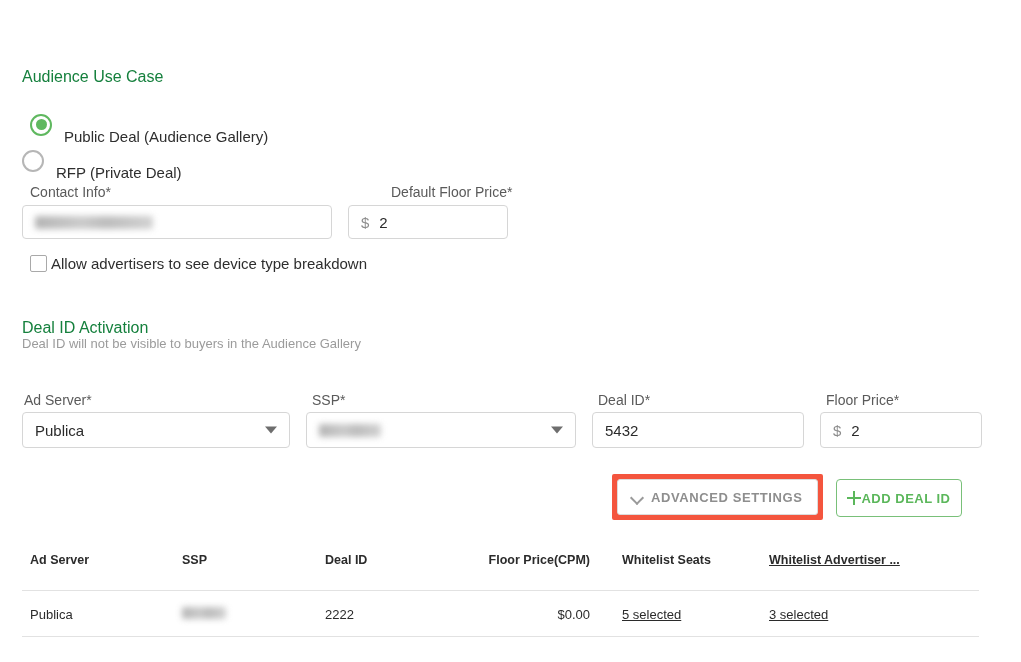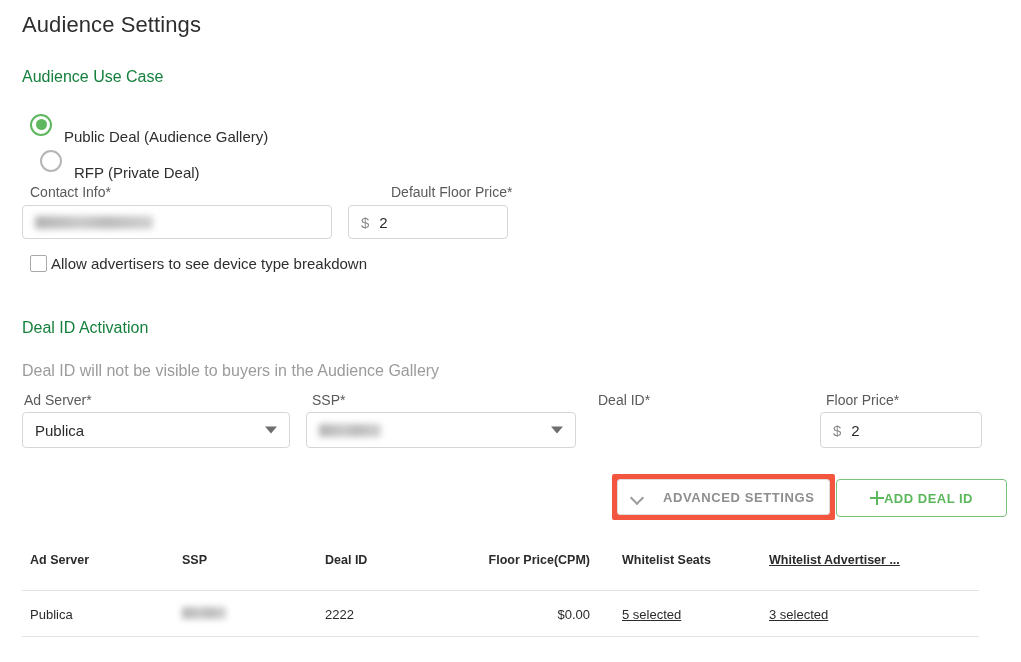--- a/index.html
+++ b/index.html
@@ -22,21 +22,21 @@
   .section-title {
     font-size: 16px; font-weight: 400; color: #15803d;
   }
   #use-case-title { position: absolute; left: 22px; top: 68px; }
 
   
   .radio-row {
     position: absolute; display: flex; align-items: center; gap: 12px;
   }
   #radio-public { left: 30px; top: 104px; }
-  #radio-rfp    { left: 40px; top: 140px; }
+  #radio-rfp    { left: 22px; top: 140px; }
   .radio-outer {
     width: 22px; height: 22px; border-radius: 50%;
     border: 2px solid #b6b6b6; background: #fff;
     display: flex; align-items: center; justify-content: center;
     flex: 0 0 auto;
   }
   .radio-outer.checked { border-color: #5fb85f; }
   .radio-dot { width: 11px; height: 11px; border-radius: 50%; background: #5fb85f; }
   .radio-label { font-size: 15px; color: #2e2e2e; margin-top: 24px; }
 
@@ -71,22 +71,22 @@
   }
   .checkbox-box {
     width: 17px; height: 17px; border: 1.5px solid #a9a9a9;
     border-radius: 2px; background: #fff; flex: 0 0 auto;
   }
   #allow-row .cb-label { font-size: 15px; color: #2e2e2e; }
 
   
   #activation-title { position: absolute; left: 22px; top: 319px; }
   #activation-sub {
-    position: absolute; left: 22px; top: 362px;
-    font-size: 16px; color: #9b9b9b;
+    position: absolute; left: 22px; top: 336px;
+    font-size: 13px; color: #9b9b9b;
   }
 
   #adserver-label { position: absolute; left: 24px;  top: 392px; }
   #ssp-label      { position: absolute; left: 312px; top: 392px; }
   #dealid-label   { position: absolute; left: 598px; top: 392px; }
   #fprice-label   { position: absolute; left: 826px; top: 392px; }
 
   .select-box {
     position: absolute; height: 36px; border: 1px solid #d6d6d6;
     border-radius: 4px; background: #fff;
@@ -107,38 +107,38 @@
 
   
   #advanced-wrap {
     position: absolute; left: 612px; top: 474px;
     border: 5px solid #f4553e; border-radius: 2px;
     padding: 0; background: #f4553e;
   }
   #advanced-settings-button {
     height: 36px; min-width: 190px; background: #fff;
     border: 1px solid #dcdcdc; border-radius: 3px;
-    display: flex; align-items: center; justify-content: center; gap: 20px;
+    display: flex; align-items: center; justify-content: center; gap: 8px;
     padding: 0 14px; cursor: pointer;
   }
   #advanced-settings-button .label {
     font-size: 13px; color: #8e8e8e; font-weight: 700; letter-spacing: .6px;
   }
   .chev {
     width: 11px; height: 11px; position: relative; flex: 0 0 auto;
   }
   .chev::before {
     content: ""; position: absolute; left: 0; top: 1px;
     width: 8px; height: 8px;
     border-right: 2px solid #9a9a9a; border-bottom: 2px solid #9a9a9a;
     transform: rotate(45deg);
   }
   #add-deal-id-button {
     position: absolute; left: 836px; top: 479px;
-    height: 38px; width: 171px;
+    height: 38px; width: 126px;
     border: 1px solid #79c079; border-radius: 4px; background: #fff;
     display: flex; align-items: center; justify-content: center; gap: 0;
     cursor: pointer;
   }
   #add-deal-id-button .label {
     font-size: 13px; color: #5bb75b; font-weight: 700; letter-spacing: .5px;
   }
   .plus {
     position: relative; width: 14px; height: 14px; flex: 0 0 auto;
   }
@@ -166,21 +166,20 @@
   .c4 { left: 600px; }
   .c5 { left: 747px; text-decoration: underline; }
   .t-row .blur-value { width: 44px; height: 12px; }
   .link { color: #1656d6; text-decoration: underline; cursor: pointer; font-size: 13px; }
 </style>
 </head>
 <body>
 
 <div class="page">
 
-  <div class="page-title">Audience Settings</div>
 
   <div class="section-title" id="use-case-title">Audience Use Case</div>
 
   <div class="radio-row" id="radio-public">
     <span class="radio-outer checked">
       <span class="radio-dot"></span>
     </span>
     <span class="radio-label">Public Deal (Audience Gallery)</span>
   </div>
 
@@ -223,20 +222,23 @@
   <div class="field-label" id="ssp-label">
     <span>SSP</span><span class="req">*</span>
   </div>
   <div class="select-box" id="ssp-select">
     <span class="blur-value"></span>
     <span class="caret"></span>
   </div>
 
   <div class="field-label" id="dealid-label">
     <span>Deal ID</span><span class="req">*</span>
+  </div>
+  <div class="select-box" id="dealid-input">
+    <span>5432</span>
   </div>
 
   <div class="field-label" id="fprice-label">
     <span>Floor Price</span><span class="req">*</span>
   </div>
   <div class="select-box" id="fprice-input">
     <span class="currency">$</span>
     <span>2</span>
   </div>
 

